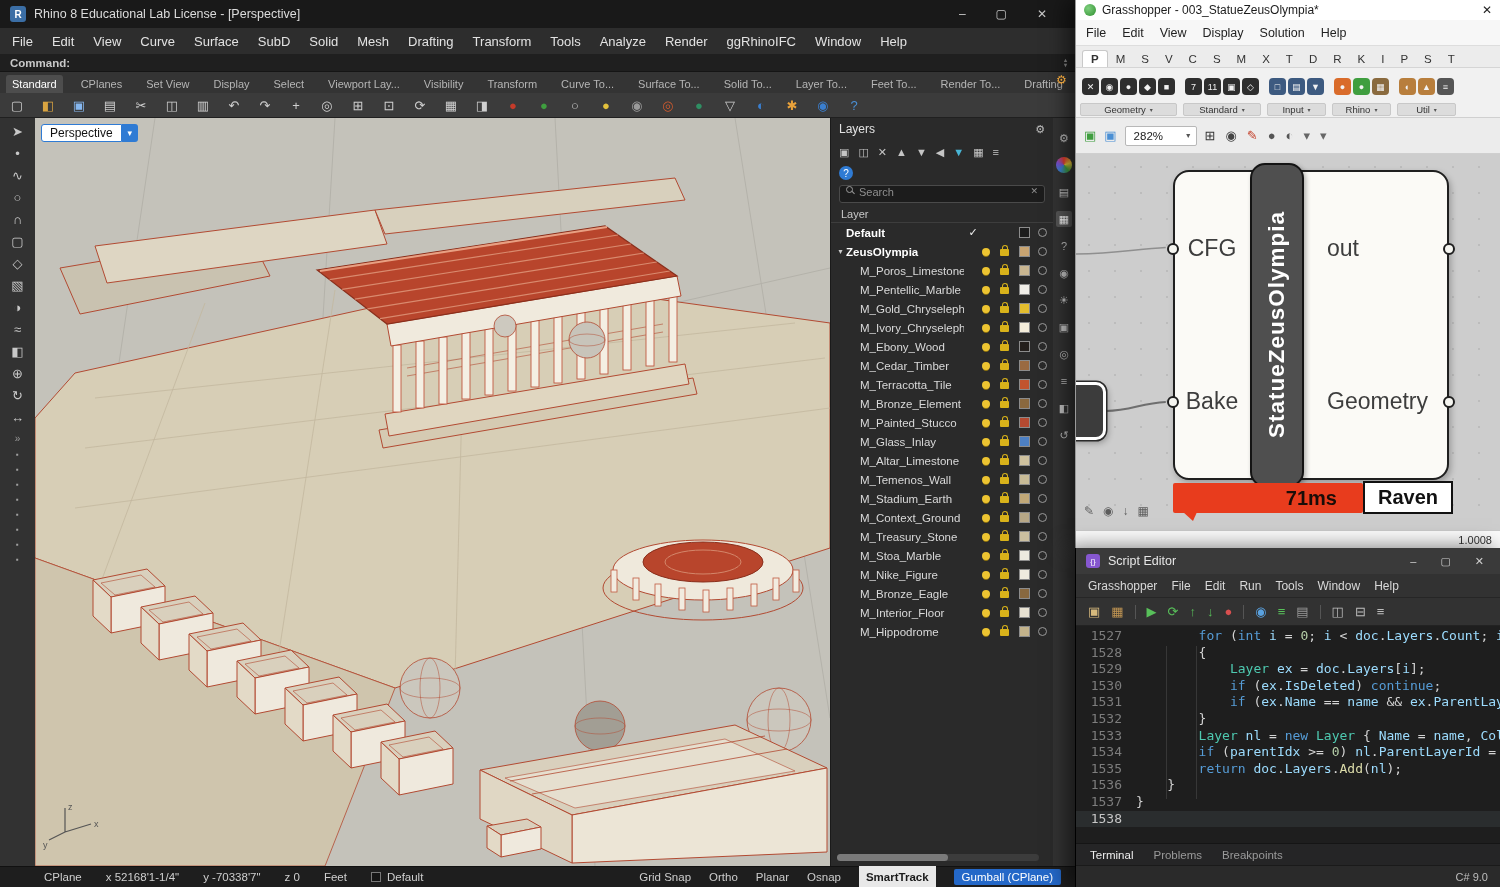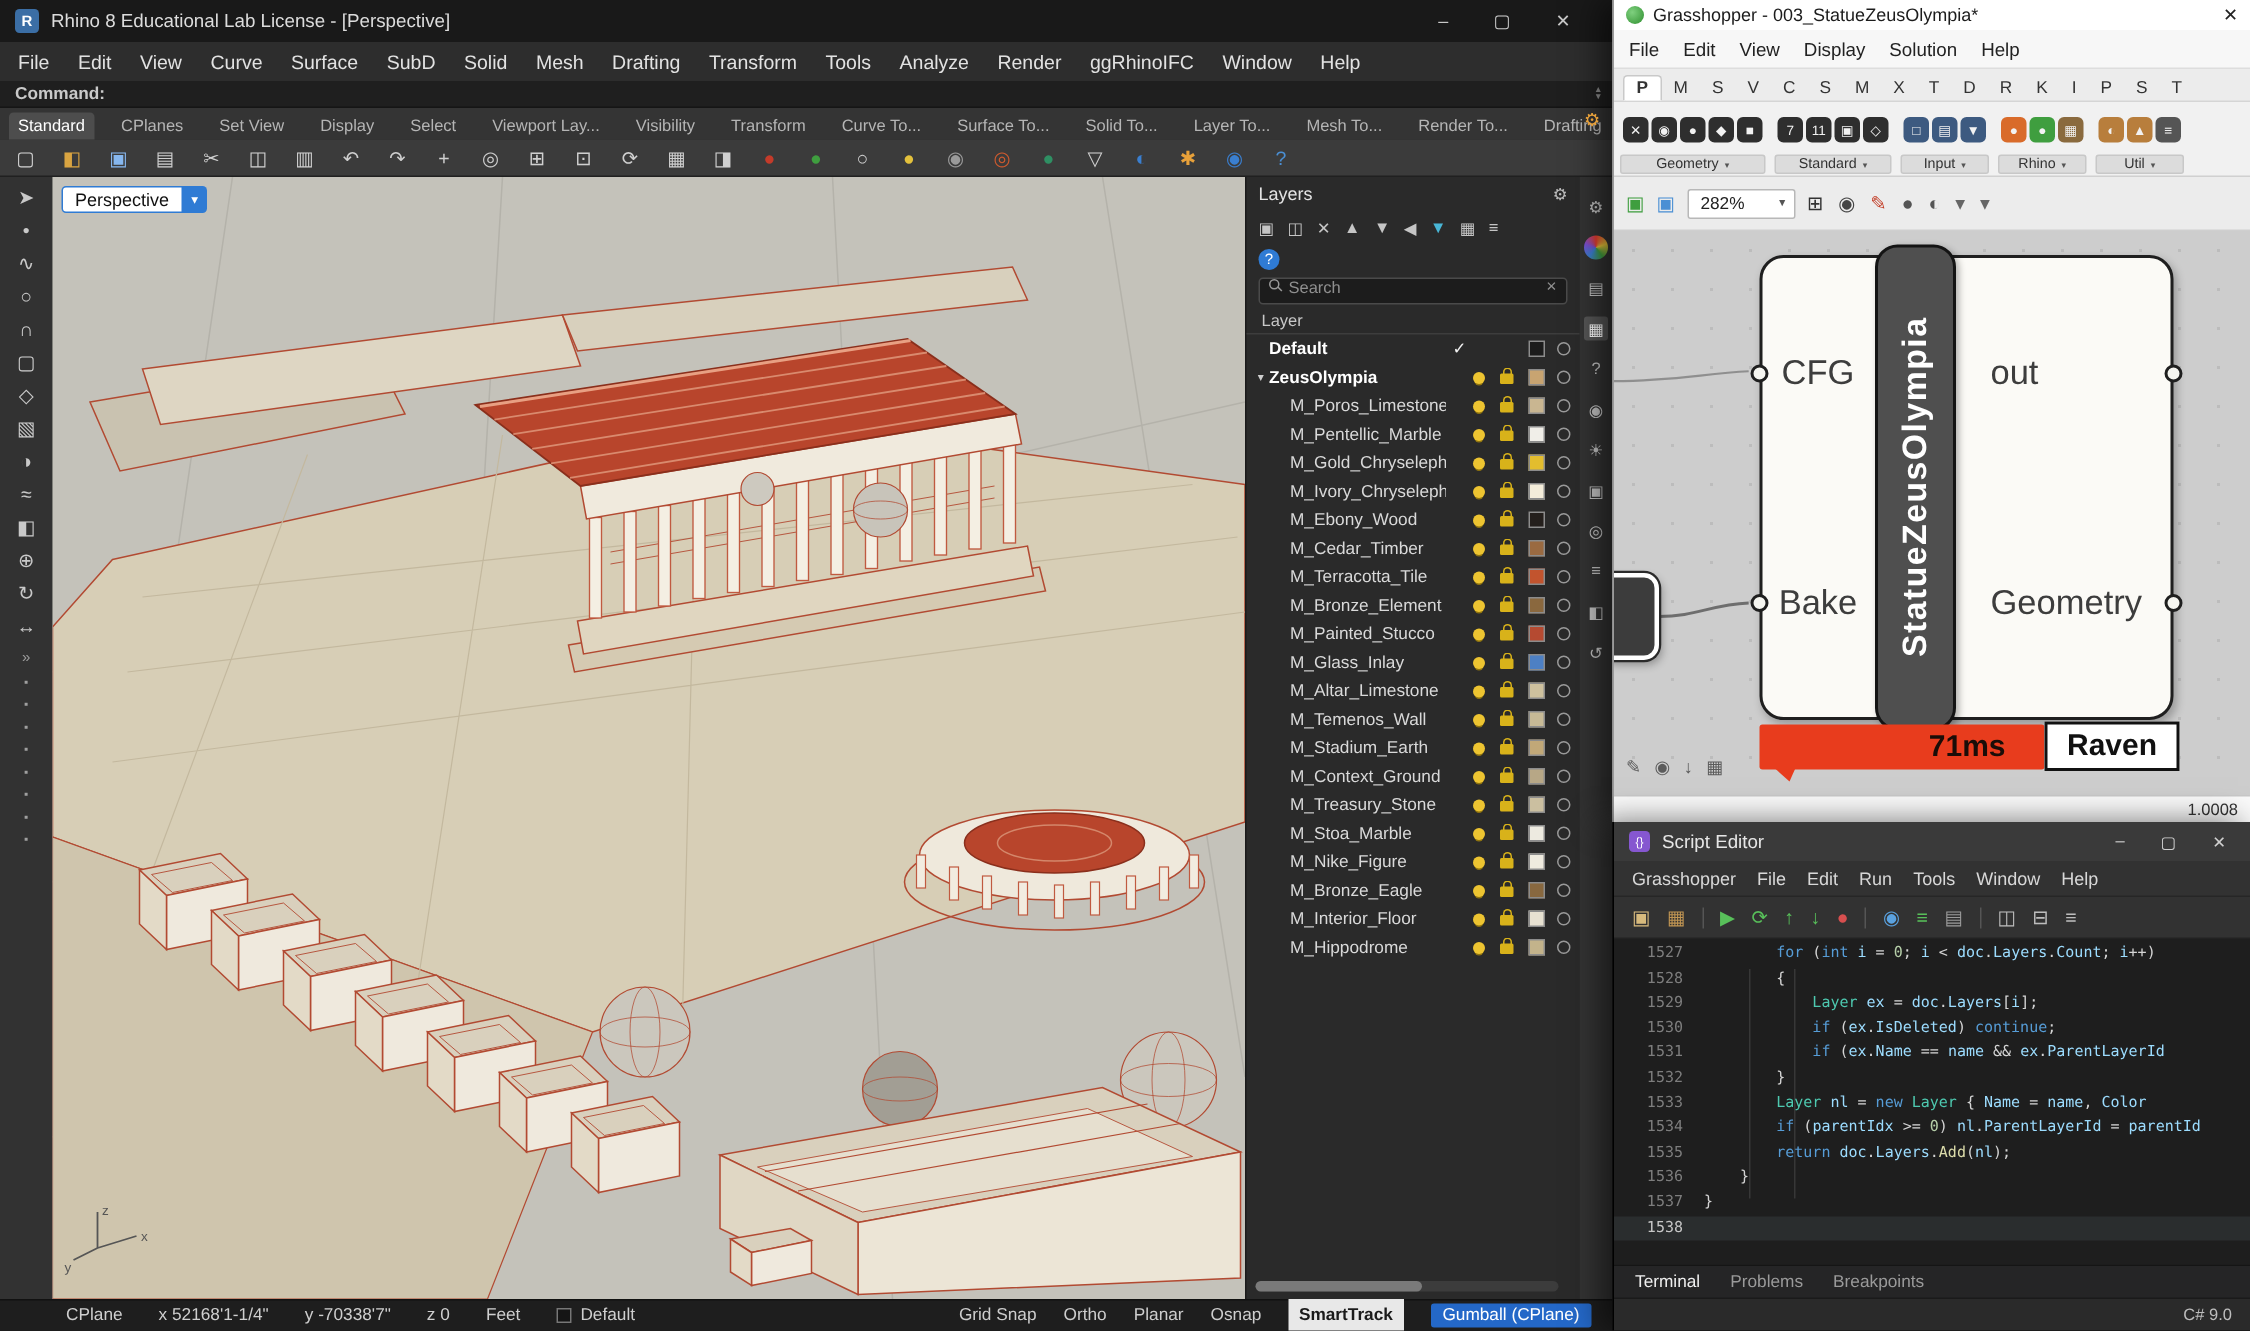--- a/index.html
+++ b/index.html
@@ -114,21 +114,21 @@
 #se{position:absolute;left:1075px;top:548px;width:425px;height:339px;background:#1e1e1e;box-shadow:-8px 0 20px rgba(0,0,0,.55);display:flex;flex-direction:column;border-left:1px solid #000}
 .se-title{height:26px;background:#3a3a3a;display:flex;align-items:center;gap:8px;padding:0 10px;color:#e6e6e6;font-size:12.5px;flex:0 0 auto}
 .se-appico{width:14px;height:14px;border-radius:3px;background:#8657d0;color:#fff;font-size:8px;display:flex;align-items:center;justify-content:center}
 .se-winbtns{margin-left:auto;display:flex;gap:24px;color:#cfcfcf;font-size:11px;padding-right:6px}
 .se-menu{height:24px;background:#323232;display:flex;align-items:center;gap:14px;padding:0 12px;font-size:12px;color:#d8d8d8;border-bottom:1px solid #262626;flex:0 0 auto}
 .se-toolbar{height:28px;background:#323232;display:flex;align-items:center;gap:11px;padding:0 12px;border-bottom:1px solid #222;flex:0 0 auto}
 .seicon{font-size:13px;color:#cfcfcf}
 .toolsep{width:1px;height:14px;background:#555}
 .se-editor{flex:1;position:relative;background:#1e1e1e;padding-top:2px;overflow:hidden;font-family:"DejaVu Sans Mono","Liberation Mono",monospace}
 .iguide{position:absolute;top:20px;bottom:44px;width:1px;background:#373737}
-.cline{display:flex;height:16.6px;line-height:16.6px;font-size:10px;position:relative}
+.cline{display:flex;height:16.6px;line-height:16.6px;font-size:13px;position:relative}
 .cline.cur{background:#2a2d2e}
 .gut{width:60px;text-align:right;padding-right:14px;color:#7d7d7d;flex:0 0 auto}
 .cline.cur .gut{color:#c6c6c6}
 .ctext{white-space:pre}
 .tok-k,.tok-c{color:#569cd6}.tok-t{color:#4ec9b0}.tok-v{color:#9cdcfe}.tok-m{color:#dcdcaa}.tok-n{color:#b5cea8}.tok-p{color:#d4d4d4}
 .se-tabs{height:22px;background:#252526;display:flex;align-items:center;gap:20px;padding:0 14px;font-size:11.5px;border-top:1px solid #151515;flex:0 0 auto}
 .setab{color:#9a9a9a}
 .setab.active{color:#eee}
 .se-status{height:22px;background:#2a2a2a;display:flex;align-items:center;justify-content:flex-end;padding:0 12px;font-size:11px;color:#bdbdbd;border-top:1px solid #1a1a1a;flex:0 0 auto}
 </style>
@@ -176,21 +176,21 @@
       <span class="rtab">Set View</span>
       <span class="rtab">Display</span>
       <span class="rtab">Select</span>
       <span class="rtab">Viewport Lay...</span>
       <span class="rtab">Visibility</span>
       <span class="rtab">Transform</span>
       <span class="rtab">Curve To...</span>
       <span class="rtab">Surface To...</span>
       <span class="rtab">Solid To...</span>
       <span class="rtab">Layer To...</span>
-      <span class="rtab">Mesh To...</span>
+      <span class="rtab">Feet To...</span>
       <span class="rtab">Render To...</span>
       <span class="rtab">Drafting</span>
       <span class="rtab">New in V8</span>
     </div>
   <span class="tabs-gear" style="position:absolute;left:1056px;top:73px;z-index:3;color:#e8a13a;font-size:12px">⚙</span>
   <div class="rh-tools">
       <span class="ricon">▢</span>
       <span class="ricon" style="color: rgb(217, 164, 65);">◧</span>
       <span class="ricon" style="color: rgb(134, 183, 239);">▣</span>
       <span class="ricon">▤</span>

